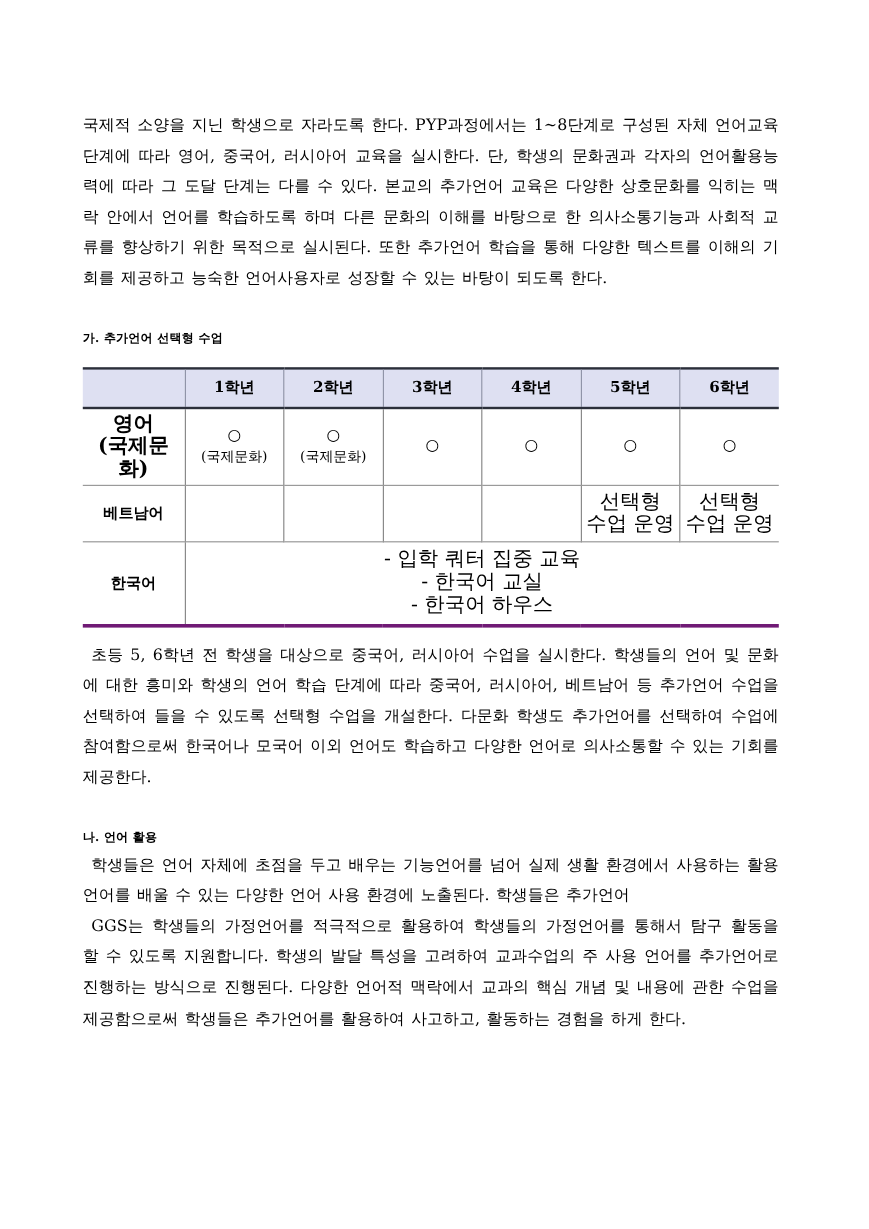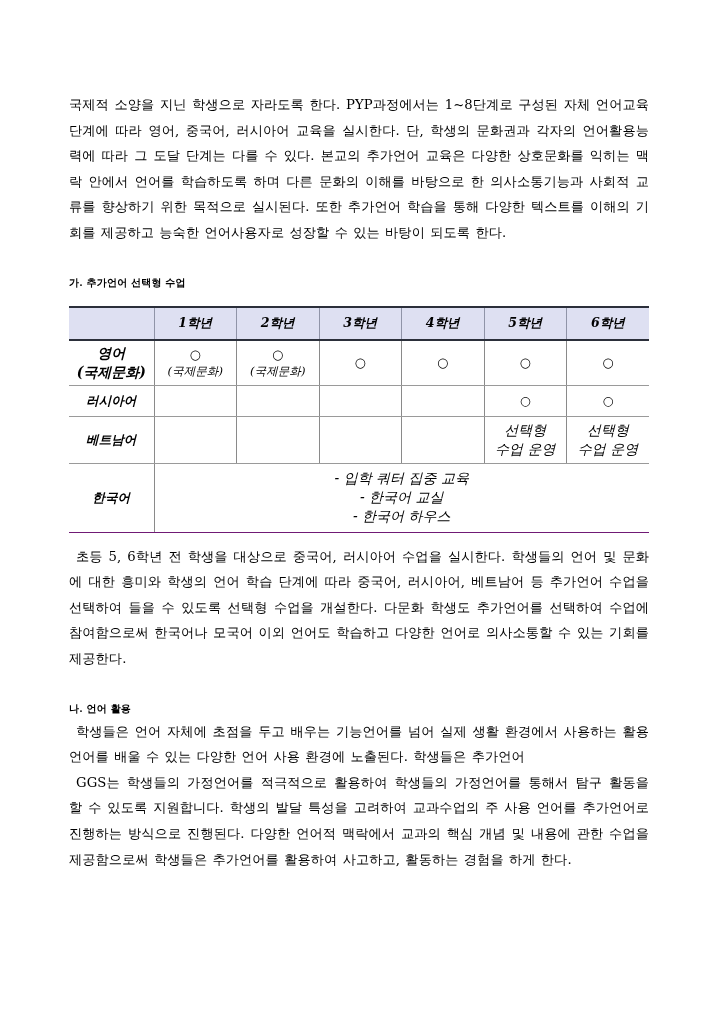--- a/index.html
+++ b/index.html
@@ -69,21 +69,20 @@
   table.lang-table td,
   table.lang-table th {
     border-left: 1px solid #8a8a8a;
     border-right: 1px solid #8a8a8a;
     border-top: 1px solid #9a9a9a;
     border-bottom: 1px solid #9a9a9a;
     text-align: center;
     vertical-align: middle;
     padding: 3px 2px;
     line-height: 18px;
-    font-style: italic;
   }
   table.lang-table thead th {
     background: #dee0f2;
     font-weight: bold;
     border-top: 2px solid #2b2f3a;
     border-bottom: 2px solid #2b2f3a;
     border-left: 1px solid #9094a8;
     border-right: 1px solid #9094a8;
     height: 25px;
     font-size: 12.6px;
@@ -96,21 +95,21 @@
     font-weight: bold;
     font-size: 12.6px;
   }
   table.lang-table tr td:last-child {
     border-right: none;
   }
   table.lang-table thead th:last-child {
     border-right: none;
   }
   table.lang-table tbody tr:last-child td {
-    border-bottom: 1px solid #701a75;
+    border-bottom: 3px solid #701a75;
   }
   .row-eng td { height: 38px; }
   .row-chn td { height: 24px; }
   .row-rus td { height: 24px; }
   .row-vie td { height: 40px; }
   .row-kor td { height: 62px; }
 
   .circle {
     display: block;
     line-height: 16px;
@@ -118,21 +117,21 @@
   }
   .sub {
     display: block;
     font-size: 11.6px;
     font-weight: normal;
     line-height: 16px;
   }
   .stack-line {
     display: block;
     line-height: 19px;
-    font-size: 14px;
+    font-size: 17px;
   }
   .kor-cell {
     text-align: center;
   }
   .gap-after-table { height: 11px; }
 </style>
 </head>
 <body>
 
 <div class="page">
@@ -189,29 +188,20 @@
           </td>
           <td>
             <span class="circle">○</span>
           </td>
           <td>
             <span class="circle">○</span>
           </td>
         </tr>
 
 
-        <tr class="row-rus">
-          <td>러시아어</td>
-          <td></td>
-          <td></td>
-          <td></td>
-          <td></td>
-          <td>○</td>
-          <td>○</td>
-        </tr>
 
         <tr class="row-vie">
           <td>베트남어</td>
           <td></td>
           <td></td>
           <td></td>
           <td></td>
           <td>
             <span class="stack-line">선택형</span>
             <span class="stack-line">수업 운영</span>

